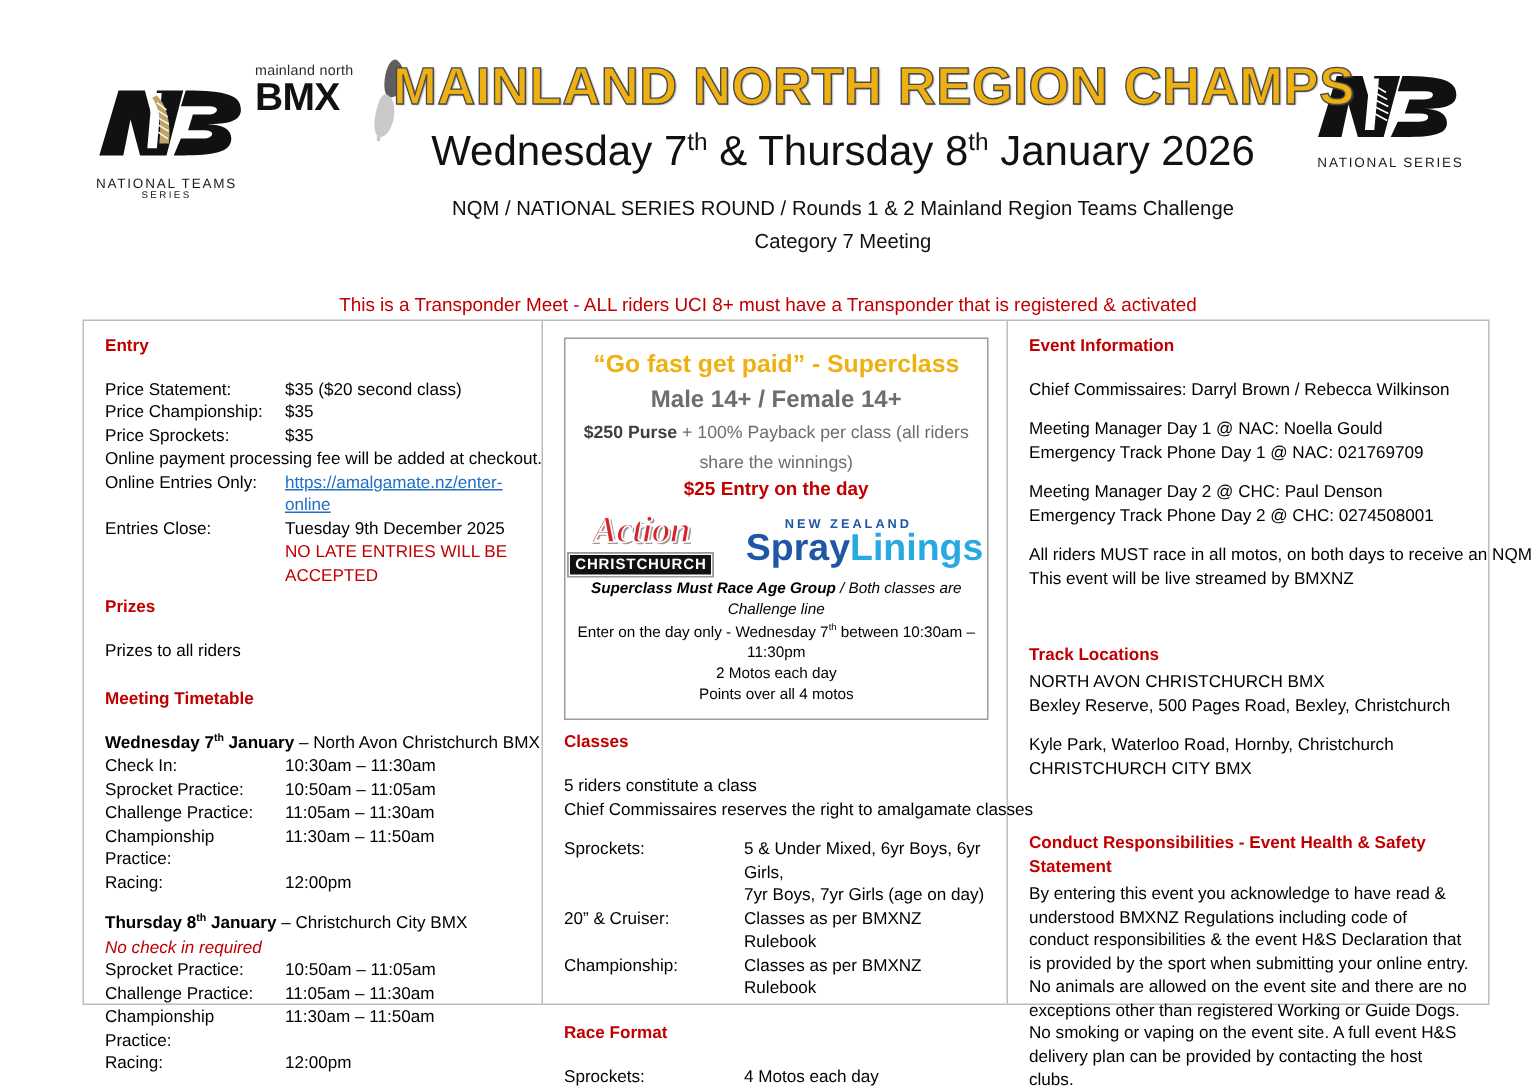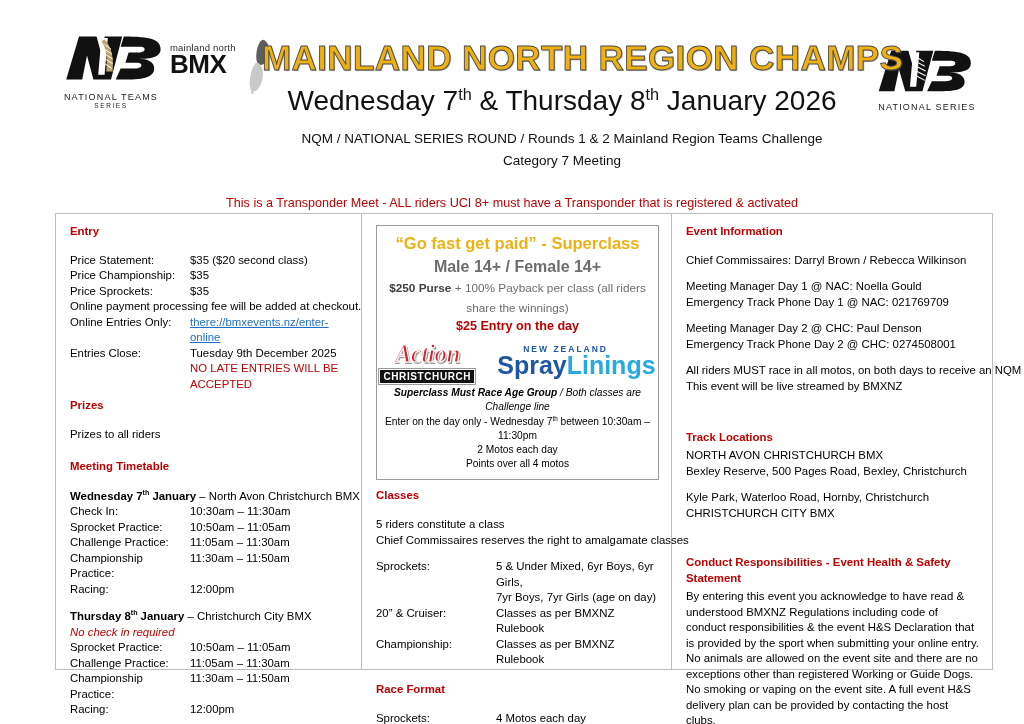--- a/index.html
+++ b/index.html
@@ -22,21 +22,21 @@
   }
 
   
   .header {
     position: relative;
     height: 180px;
   }
   .logo-nts {
     position: absolute;
     left: 55px;
-    top: 30px;
+    top: 54px;
     width: 112px;
     height: 82px;
   }
   .logo-mnbmx {
     position: absolute;
     left: 170px;
     top: 42px;
     width: 92px;
     height: 66px;
   }
@@ -336,21 +336,21 @@
         <span class="lab">Price Championship:</span>
         <span class="val">$35</span>
       </div>
       <div class="row">
         <span class="lab">Price Sprockets:</span>
         <span class="val">$35</span>
       </div>
       <div class="line">Online payment processing fee will be added at checkout.</div>
       <div class="row">
         <span class="lab">Online Entries Only:</span>
-        <a class="link" href="#">there://bmxevents.nz/enter-online</a>
+        <a class="link" href="#">https://amalgamate.nz/enter-online</a>
       </div>
       <div class="row">
         <span class="lab">Entries Close:</span>
         <span class="val">Tuesday 9th December 2025</span>
       </div>
       <div class="indent-note">NO LATE ENTRIES WILL BE ACCEPTED</div>
 
       <div class="sec-head" style="margin-top:6px;">Prizes</div>
       <div class="blank"></div>
       <div class="line">Prizes to all riders</div>

